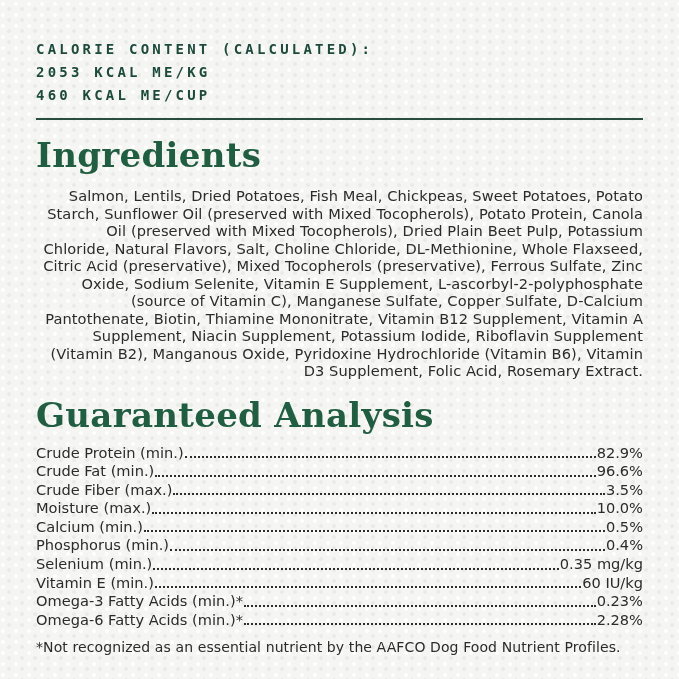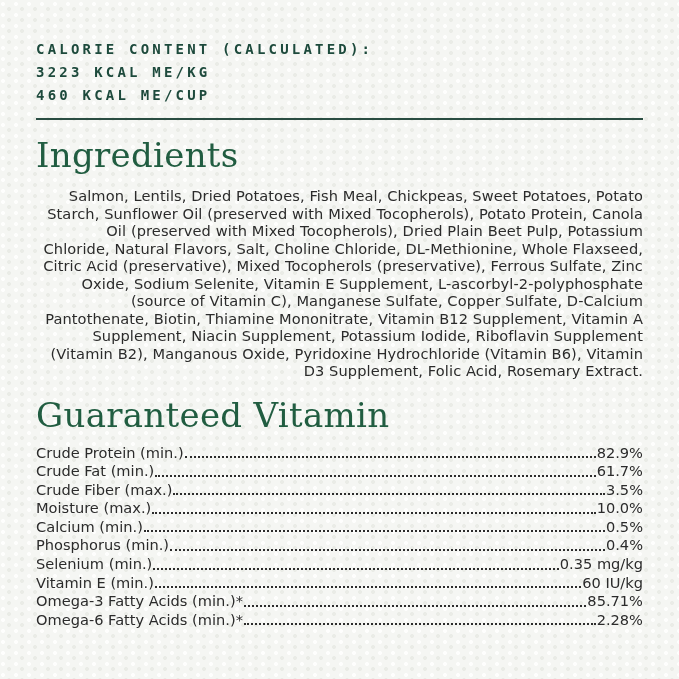--- a/index.html
+++ b/index.html
@@ -32,21 +32,21 @@
     letter-spacing:3.2px;
     color:var(--calorie-green);
   }
   .divider{
     border:none;
     border-top:2px solid var(--divider-green);
     margin:11px 0 0 0;
   }
   .section-title{
     font-family:"DejaVu Serif","Liberation Serif",serif;
-    font-weight:400;
+    font-weight:700;
     font-size:34px;
     line-height:38px;
     color:var(--heading-green);
     letter-spacing:.3px;
   }
   .title-ingredients{margin:16px 0 13px 0;}
   .title-analysis{margin:16px 0 10px 0;}
   .ingredients-text{
     font-size:14.6px;
     line-height:17.5px;
@@ -80,43 +80,43 @@
     color:var(--body-text);
   }
 </style>
 </head>
 <body>
 
 <div class="page">
 
   <section class="calorie">
     <div>CALORIE CONTENT (CALCULATED):</div>
-    <div>3223 KCAL ME/KG</div>
+    <div>2053 KCAL ME/KG</div>
     <div>460 KCAL ME/CUP</div>
   </section>
 
   <hr class="divider">
 
   <h1 class="section-title title-ingredients">Ingredients</h1>
 
   <p class="ingredients-text">Salmon, Lentils, Dried Potatoes, Fish Meal, Chickpeas, Sweet Potatoes, Potato Starch, Sunflower Oil (preserved with Mixed Tocopherols), Potato Protein, Canola Oil (preserved with Mixed Tocopherols), Dried Plain Beet Pulp, Potassium Chloride, Natural Flavors, Salt, Choline Chloride, DL-Methionine, Whole Flaxseed, Citric Acid (preservative), Mixed Tocopherols (preservative), Ferrous Sulfate, Zinc Oxide, Sodium Selenite, Vitamin E Supplement, L-ascorbyl-2-polyphosphate (source of Vitamin C), Manganese Sulfate, Copper Sulfate, D-Calcium Pantothenate, Biotin, Thiamine Mononitrate, Vitamin B12 Supplement, Vitamin A Supplement, Niacin Supplement, Potassium Iodide, Riboflavin Supplement (Vitamin B2), Manganous Oxide, Pyridoxine Hydrochloride (Vitamin B6), Vitamin D3 Supplement, Folic Acid, Rosemary Extract.</p>
 
-  <h1 class="section-title title-analysis">Guaranteed Vitamin</h1>
+  <h1 class="section-title title-analysis">Guaranteed Analysis</h1>
 
   <div class="ga-table">
   <div class="ga-row">
     <span class="ga-label">Crude Protein (min.)</span>
     <span class="ga-dots"></span>
     <span class="ga-value">82.9%</span>
   </div>
 
   <div class="ga-row">
     <span class="ga-label">Crude Fat (min.)</span>
     <span class="ga-dots"></span>
-    <span class="ga-value">61.7%</span>
+    <span class="ga-value">96.6%</span>
   </div>
 
   <div class="ga-row">
     <span class="ga-label">Crude Fiber (max.)</span>
     <span class="ga-dots"></span>
     <span class="ga-value">3.5%</span>
   </div>
 
   <div class="ga-row">
     <span class="ga-label">Moisture (max.)</span>
@@ -144,24 +144,25 @@
 
   <div class="ga-row">
     <span class="ga-label">Vitamin E (min.)</span>
     <span class="ga-dots"></span>
     <span class="ga-value">60 IU/kg</span>
   </div>
 
   <div class="ga-row">
     <span class="ga-label">Omega-3 Fatty Acids (min.)*</span>
     <span class="ga-dots"></span>
-    <span class="ga-value">85.71%</span>
+    <span class="ga-value">0.23%</span>
   </div>
 
   <div class="ga-row">
     <span class="ga-label">Omega-6 Fatty Acids (min.)*</span>
     <span class="ga-dots"></span>
     <span class="ga-value">2.28%</span>
   </div>
 </div>
 
+  <p class="footnote">*Not recognized as an essential nutrient by the AAFCO Dog Food Nutrient Profiles.</p>
 
 </div>
 
 </body></html>

